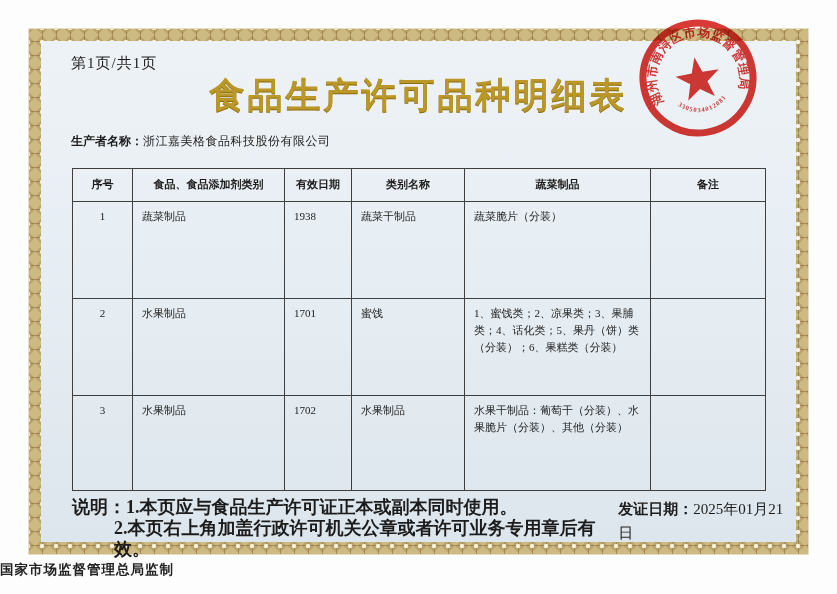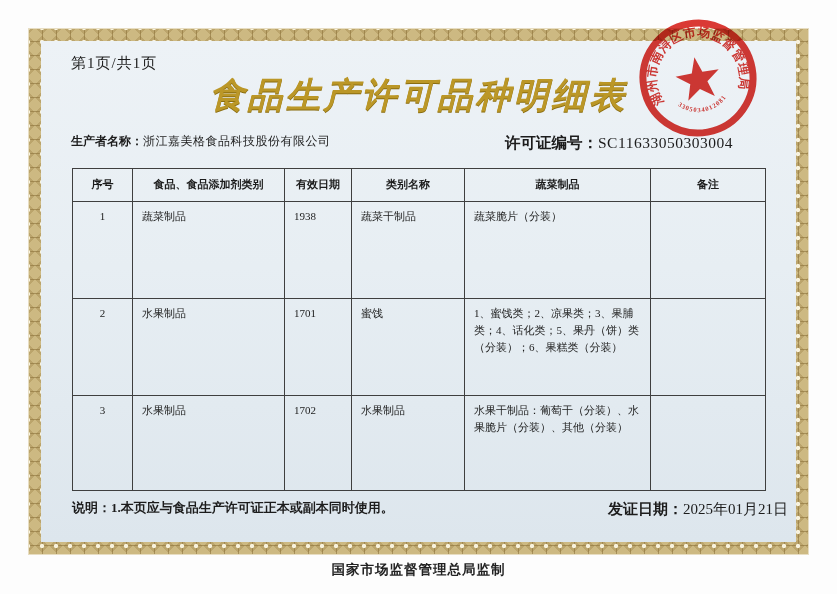--- a/index.html
+++ b/index.html
@@ -34,21 +34,20 @@
 
   .page-info {
     position: absolute; left: 30px; top: 13px;
     font-size: 15px; letter-spacing: 1px;
   }
   .doc-title {
     position: absolute; left: 0; right: 0; top: 31px;
     text-align: center; font-size: 35px; font-weight: bold;
     letter-spacing: 3px; color: #bb9727;
     text-shadow: 0 1px 0 #8a6d10;
-    font-style: italic;
   }
 
   .producer-block { position: absolute; left: 30px; top: 92px; font-size: 12px; }
   .license-block  { position: absolute; left: 464px; top: 92px; font-size: 15.5px; }
   .field-label { font-weight: bold; }
   .field-value { font-weight: normal; letter-spacing: 0.5px; }
 
   table.main-table {
     position: absolute; left: 31px; top: 127px;
     width: 693px; border-collapse: collapse; table-layout: fixed;
@@ -66,28 +65,28 @@
   }
   .main-table td.c-no { text-align: center; }
   .main-table tr.r1 td { height: 97px; }
   .main-table tr.r2 td { height: 97px; }
   .main-table tr.r3 td { height: 95px; }
 
   .bottom-row {
     position: absolute; left: 31px; top: 456px; width: 724px;
     display: flex; justify-content: space-between; align-items: flex-start;
   }
-  .notes { font-size: 13px; font-weight: bold; line-height: 21px; }
+  .notes { font-size: 18px; font-weight: bold; line-height: 21px; }
   .notes .note-line2 { padding-left: 42px; }
-  .dates { font-size: 15px; line-height: 24px; text-align: left; padding-right: 8px; }
+  .dates { font-size: 15px; line-height: 24px; text-align: left; padding-right: 2px; }
   .dates .field-label { font-weight: bold; }
 
   .bottom-note {
     position: absolute; left: 0; right: 0; top: 561px;
-    text-align: center; font-size: 13.5px; font-weight: bold; letter-spacing: 1px;
+    font-size: 13.5px; font-weight: bold; letter-spacing: 1px;
     color: #222;
   }
 
   .stamp {
     position: absolute; left: 636px; top: 16px; width: 124px; height: 124px;
     transform: rotate(-10deg);
     opacity: 0.9;
     mix-blend-mode: multiply;
     z-index: 10;
   }
@@ -102,23 +101,20 @@
     <div class="cert-inner">
 
       <div class="page-info">第1页/共1页</div>
 
       <div class="doc-title">食品生产许可品种明细表</div>
 
       <div class="producer-block">
         <span class="field-label">生产者名称：</span><span class="field-value">浙江嘉美格食品科技股份有限公司</span>
       </div>
 
-      <div class="license-block">
-        <span class="field-label">许可证编号：</span><span class="field-value">SC11633050303004</span>
-      </div>
 
       <table class="main-table">
         <colgroup>
           <col style="width:60px">
             <col style="width:152px">
             <col style="width:67px">
           <col style="width:113px">
             <col style="width:186px">
             <col style="width:115px">
         </colgroup>
@@ -156,20 +152,21 @@
             <td>水果制品</td>
             <td>水果干制品：葡萄干（分装）、水果脆片（分装）、其他（分装）</td>
             <td></td>
           </tr>
         </tbody>
       </table>
 
       <div class="bottom-row">
         <div class="notes">
           <div class="note-line1">说明：1.本页应与食品生产许可证正本或副本同时使用。</div>
+          <div class="note-line2">2.本页右上角加盖行政许可机关公章或者许可业务专用章后有效。</div>
         </div>
         <div class="dates">
           <div>
             <span class="field-label">发证日期：</span><span>2025年01月21日</span>
           </div>
         </div>
       </div>
 
     </div>
   </div>

